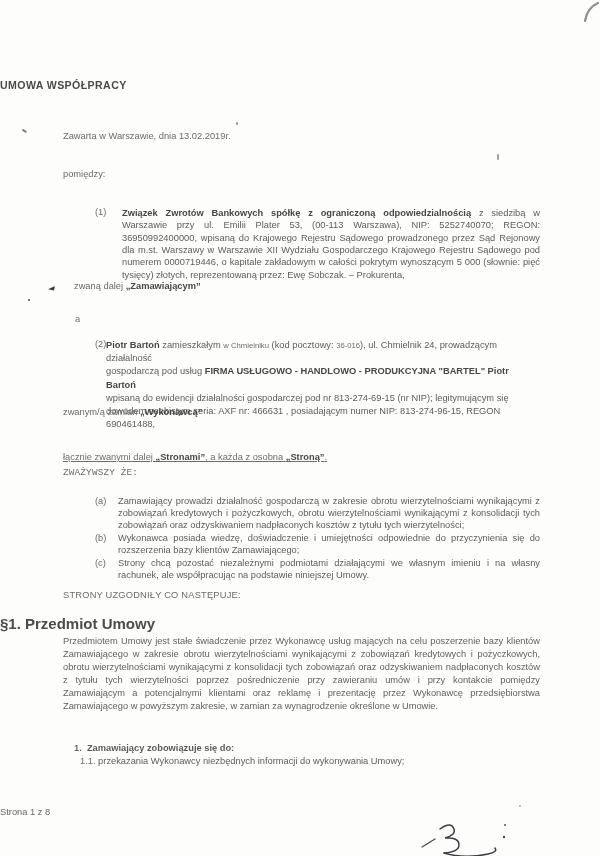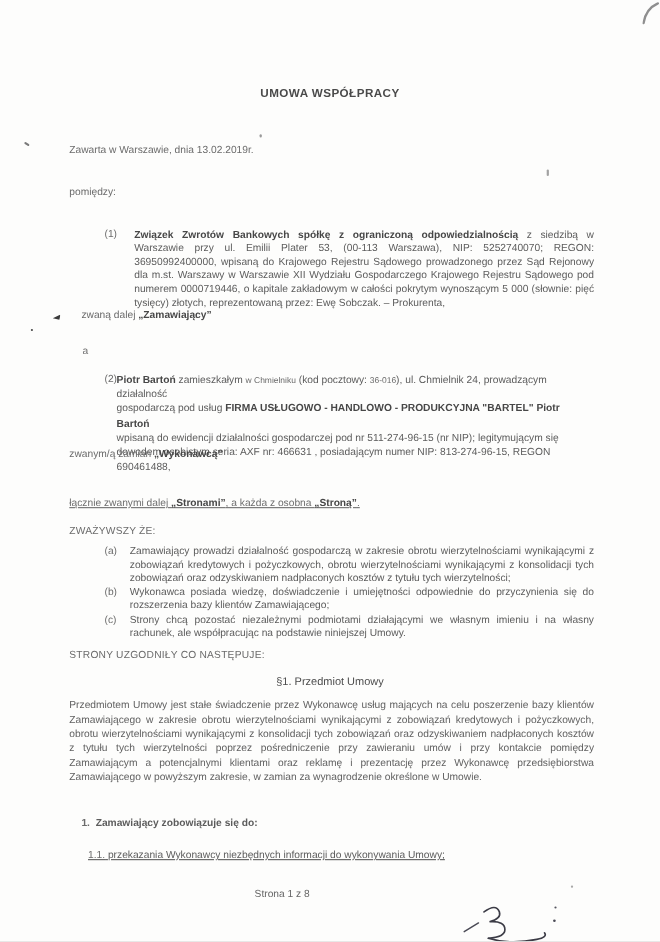--- a/index.html
+++ b/index.html
@@ -5,93 +5,93 @@
   html,body{margin:0;padding:0;background:#d9d9d9;}
   .page{
     position:relative;width:600px;height:856px;margin:0 auto;
     background:#fdfdfc;overflow:hidden;
     font-family:"Liberation Sans", sans-serif;
     color:#5c5c5c;font-size:9.3px;
   }
   .abs{position:absolute;}
   .b{font-weight:bold;color:#474747;}
   .faded{color:#6e6e6e;}
-  .center{left:0;right:0;text-align:center;}
+  .center{left:0;right:0;text-align:left;}
   .title{top:79px;font-weight:bold;font-size:10.6px;color:#4a4a4a;letter-spacing:.4px;}
   .subtitle{top:99px;font-size:9.4px;}
   .place-date{top:131px;left:63px;color:#6b6b6b;}
   .between{top:169px;left:63px;color:#6b6b6b;}
   .party{left:95px;width:445px;}
   .pnum{position:absolute;left:0;top:0;color:#6b6b6b;}
   .ptext{margin-left:27px;text-align:justify;line-height:12.35px;}
   .p2line{margin-left:11px;line-height:13.2px;}
   .small{font-size:7.7px;color:#6b6b6b;}
   .alias{color:#6b6b6b;}
   .heading-caps{color:#6b6b6b;letter-spacing:.2px;}
   .ritem{position:relative;margin-bottom:1.6px;}
   .ritem .rtext{margin-left:23px;text-align:justify;line-height:11.8px;}
-  .sec-heading{font-weight:normal;font-size:10px;color:#4c4c4c;}
+  .sec-heading{font-weight:bold;font-size:15px;color:#4c4c4c;}
   .sec-body{top:635px;left:63px;width:477px;text-align:justify;line-height:13px;color:#616161;}
   .numitem{color:#6b6b6b;}
-  .footer{top:807px;left:0;width:513px;text-align:center;color:#666;}
+  .footer{top:807px;left:0;width:513px;text-align:left;color:#666;}
   .speck{position:absolute;border-radius:1px;}
   svg{display:block;}
 </style>
 </head>
 <body>
 
 <div class="page">
 
   <div class="abs center title">UMOWA WSPÓŁPRACY</div>
 
   <div class="abs place-date">Zawarta w Warszawie, dnia 13.02.2019r.</div>
   <div class="abs between">pomiędzy:</div>
 
   <div class="abs party" style="top:207px;">
     <span class="pnum">(1)</span>
     <div class="ptext"><span class="b">Związek Zwrotów Bankowych spółkę z ograniczoną odpowiedzialnością</span><span> z siedzibą w Warszawie przy ul. Emilii Plater 53, (00-113 Warszawa), NIP: 5252740070; REGON: 36950992400000, wpisaną do Krajowego Rejestru Sądowego prowadzonego przez Sąd Rejonowy dla m.st. Warszawy w Warszawie XII Wydziału Gospodarczego Krajowego Rejestru Sądowego pod numerem 0000719446, o kapitale zakładowym w całości pokrytym wynoszącym 5 000 (słownie: pięć tysięcy) złotych, reprezentowaną przez: Ewę Sobczak. – Prokurenta,</span></div>
   </div>
-  <div class="abs alias" style="top:281px;left:74px;"><span>zwaną dalej </span><span class="b">„Zamawiający”</span></div>
+  <div class="abs alias" style="top:281px;left:74px;"><span>zwaną dalej </span><span class="b">„Zamawiającym”</span></div>
 
   <div class="abs faded" style="top:314px;left:75px;">a</div>
 
   <div class="abs party" style="top:339px;">
     <span class="pnum">(2)</span>
     <div class="p2line"><span class="b">Piotr Bartoń</span><span> zamieszkałym </span><span class="small">w Chmielniku</span><span> (kod pocztowy: </span><span class="small">36-016</span><span>), ul. Chmielnik 24, prowadzącym działalność</span></div>
     <div class="p2line"><span>gospodarczą  pod usług  </span><span class="b">FIRMA USŁUGOWO - HANDLOWO - PRODUKCYJNA "BARTEL" Piotr Bartoń</span></div>
-    <div class="p2line">wpisaną do ewidencji działalności gospodarczej pod nr 511-274-96-15 (nr NIP); legitymującym się</div>
+    <div class="p2line">wpisaną do ewidencji działalności gospodarczej pod nr 813-274-69-15 (nr NIP); legitymującym się</div>
     <div class="p2line">dowodem osobistym seria: AXF nr: 466631 , posiadającym numer NIP: 813-274-96-15, REGON</div>
     <div class="p2line">690461488,</div>
   </div>
   <div class="abs alias" style="top:407px;left:63px;"><span>zwanym/ą zamian </span><span class="b">„Wykonawcą”</span></div>
 
   <div class="abs faded" style="top:452px;left:63px;text-decoration:underline;"><span>łącznie zwanymi dalej </span><span class="b">„Stronami”</span><span>, a każda z osobna </span><span class="b">„Stroną”</span><span>.</span></div>
 
-  <div class="abs heading-caps" style="top:477px;left:63px;">ZWAŻYWSZY ŻE:</div>
+  <div class="abs heading-caps" style="top:467px;left:63px;font-family:Liberation Mono, monospace;">ZWAŻYWSZY ŻE:</div>
   <div class="abs" style="top:496px;left:95px;width:445px;">
     <div class="ritem">
       <span class="pnum">(a)</span>
       <div class="rtext">Zamawiający prowadzi działalność gospodarczą w zakresie obrotu wierzytelnościami wynikającymi z zobowiązań kredytowych i pożyczkowych, obrotu wierzytelnościami wynikającymi z konsolidacji tych zobowiązań oraz odzyskiwaniem nadpłaconych kosztów z tytułu tych wierzytelności;</div>
     </div>
     <div class="ritem">
       <span class="pnum">(b)</span>
       <div class="rtext">Wykonawca posiada wiedzę, doświadczenie i umiejętności odpowiednie do przyczynienia się do rozszerzenia bazy klientów Zamawiającego;</div>
     </div>
     <div class="ritem">
       <span class="pnum">(c)</span>
       <div class="rtext">Strony chcą pozostać niezależnymi podmiotami działającymi we własnym imieniu i na własny rachunek, ale współpracując na podstawie niniejszej Umowy.</div>
     </div>
   </div>
   <div class="abs heading-caps" style="top:590px;left:63px;">STRONY UZGODNIŁY CO NASTĘPUJE:</div>
 
   <div class="abs center sec-heading" style="top:615px;">§1. Przedmiot Umowy</div>
   <div class="abs sec-body">Przedmiotem Umowy jest stałe  świadczenie przez Wykonawcę usług mających na celu poszerzenie bazy klientów Zamawiającego w zakresie obrotu wierzytelnościami wynikającymi z zobowiązań kredytowych i pożyczkowych, obrotu wierzytelnościami wynikającymi z konsolidacji tych zobowiązań oraz odzyskiwaniem nadpłaconych kosztów z tytułu tych wierzytelności poprzez pośredniczenie przy zawieraniu umów i przy kontakcie pomiędzy Zamawiającym a potencjalnymi klientami oraz reklamę i prezentację przez Wykonawcę przedsiębiorstwa Zamawiającego w powyższym zakresie, w zamian za wynagrodzenie określone w Umowie.</div>
 
   <div class="abs" style="top:743px;left:74px;font-weight:bold;"><span class="numitem">1.</span>&nbsp;&nbsp;<span>Zamawiający zobowiązuje się do:</span></div>
-  <div class="abs" style="top:772px;left:80px;text-decoration:underline;"><span class="numitem">1.1.</span>&nbsp;<span>przekazania Wykonawcy niezbędnych informacji do wykonywania Umowy;</span></div>
+  <div class="abs" style="top:756px;left:80px;"><span class="numitem">1.1.</span>&nbsp;<span>przekazania Wykonawcy niezbędnych informacji do wykonywania Umowy;</span></div>
 
   <div class="abs footer">Strona 1 z 8</div>
 
   <div class="abs" style="top:816px;left:420px;">
     <svg width="100" height="40" viewBox="0 0 100 40">
       <path d="M2,31 L15,23" stroke="#4a4a55" stroke-width="1.3" fill="none" stroke-linecap="round"></path>
       <path d="M20,13 q11,-8 14,0 q2,6 -9,9 q14,-1 14,7 q0,7 -15,8" stroke="#3c3c46" stroke-width="1.5" fill="none" stroke-linecap="round"></path>
       <path d="M24,37 q20,6 44,1 q10,-2 7,-6" stroke="#3c3c46" stroke-width="1.5" fill="none" stroke-linecap="round"></path>
       <circle cx="84" cy="21" r="1.2" fill="#4a4a55"></circle>
     </svg>

